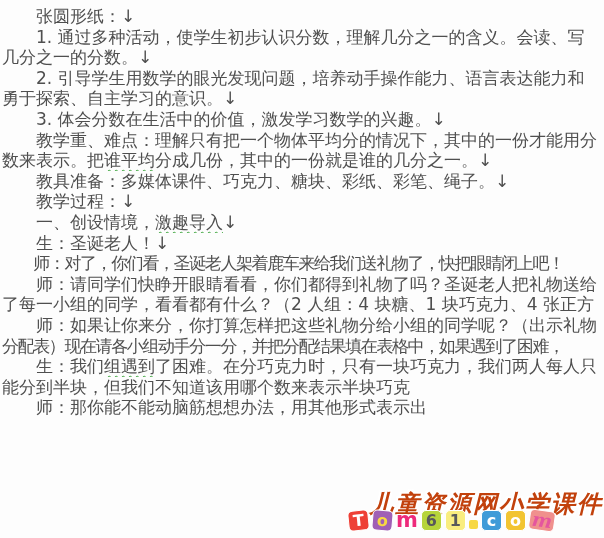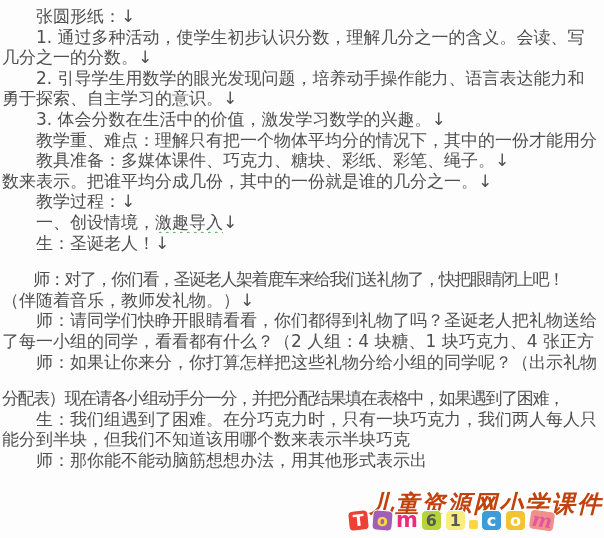--- a/index.html
+++ b/index.html
@@ -6,21 +6,21 @@
   body{
     width:604px;height:538px;overflow:hidden;position:relative;
     background:#fdfdfd;
     font-family:"DejaVu Sans","Liberation Sans",sans-serif;
   }
   .doc{
     position:absolute;top:6px;left:2px;right:0;
     color:#4f4f4f;font-size:17px;line-height:20.6px;
   }
   .line{white-space:nowrap;overflow:hidden;height:20.6px;}
-  .line.tight{letter-spacing:-1.4px;margin-top:16px;}
+  .line.tight{letter-spacing:-1.4px;}
   .wavy{
     text-decoration:underline;
     text-decoration-style:wavy;
     text-decoration-color:#3aa53a;
     text-decoration-thickness:1px;
     text-underline-offset:3px;
   }
   .watermark{position:absolute;right:0;bottom:0;width:260px;height:48px;z-index:5;}
   .wm-name{
     position:absolute;right:1px;top:-2px;white-space:nowrap;
@@ -49,27 +49,26 @@
 <body>
 
 <div class="doc" style="color: rgb(79, 79, 79);">
     <div class="line"><span>　　张圆形纸：↓</span></div>
     <div class="line"><span>　　1. 通过多种活动，使学生初步认识分数，理解几分之一的含义。会读、写</span></div>
     <div class="line"><span>几分之一的分数。↓</span></div>
     <div class="line"><span>　　2. 引导学生用数学的眼光发现问题，培养动手操作能力、语言表达能力和</span></div>
     <div class="line"><span>勇于探索、自主学习的意识。↓</span></div>
     <div class="line"><span>　　3. 体会分数在生活中的价值，激发学习数学的兴趣。↓</span></div>
     <div class="line"><span>　　教学重、难点：理解只有把一个物体平均分的情况下，其中的一份才能用分</span></div>
+    <div class="line"><span>数来表示。把</span><span class="wavy">谁平均</span><span>分成几份，其中的一份就是谁的几分之一。↓</span></div>
     <div class="line"><span>　　教具准备：多媒体课件、巧克力、糖块、彩纸、彩笔、绳子。↓</span></div>
-    <div class="line"><span>数来表示。把</span><span class="wavy">谁平均</span><span>分成几份，其中的一份就是谁的几分之一。↓</span></div>
     <div class="line"><span>　　教学过程：↓</span></div>
     <div class="line"><span>　　一、创设情境，</span><span class="wavy">激趣导入</span><span>↓</span></div>
     <div class="line"><span>　　生：圣诞老人！↓</span></div>
     <div class="line tight"><span>　　师：对了，你们看，圣诞老人架着鹿车来给我们送礼物了，快把眼睛闭上吧！</span></div>
-    <div class="line"><span>（伴随着音乐，教师发礼物。）↓</span></div>
     <div class="line"><span>　　师：请同学们快睁开眼睛看看，你们都得到礼物了吗？圣诞老人把礼物送给</span></div>
     <div class="line"><span>了每一小组的同学，看看都有什么？（2 人组：4 块糖、1 块巧克力、4 张正方</span></div>
     <div class="line"><span>　　师：如果让你来分，你打算怎样把这些礼物分给小组的同学呢？（出示礼物</span></div>
     <div class="line tight"><span>分配表）现在请各小组动手分一分，并把分配结果填在表格中，如果遇到了困难，</span></div>
     <div class="line"><span>　　生：我们</span><span class="wavy">组遇到</span><span>了困难。在分巧克力时，只有一块巧克力，我们两人每人只</span></div>
     <div class="line"><span>能分到半块，但我们不知道该用哪个数来表示半块巧克</span></div>
     <div class="line"><span>　　师：那你能不能动脑筋想想办法，用其他形式表示出</span></div>
   </div>
 
 <div class="watermark">

